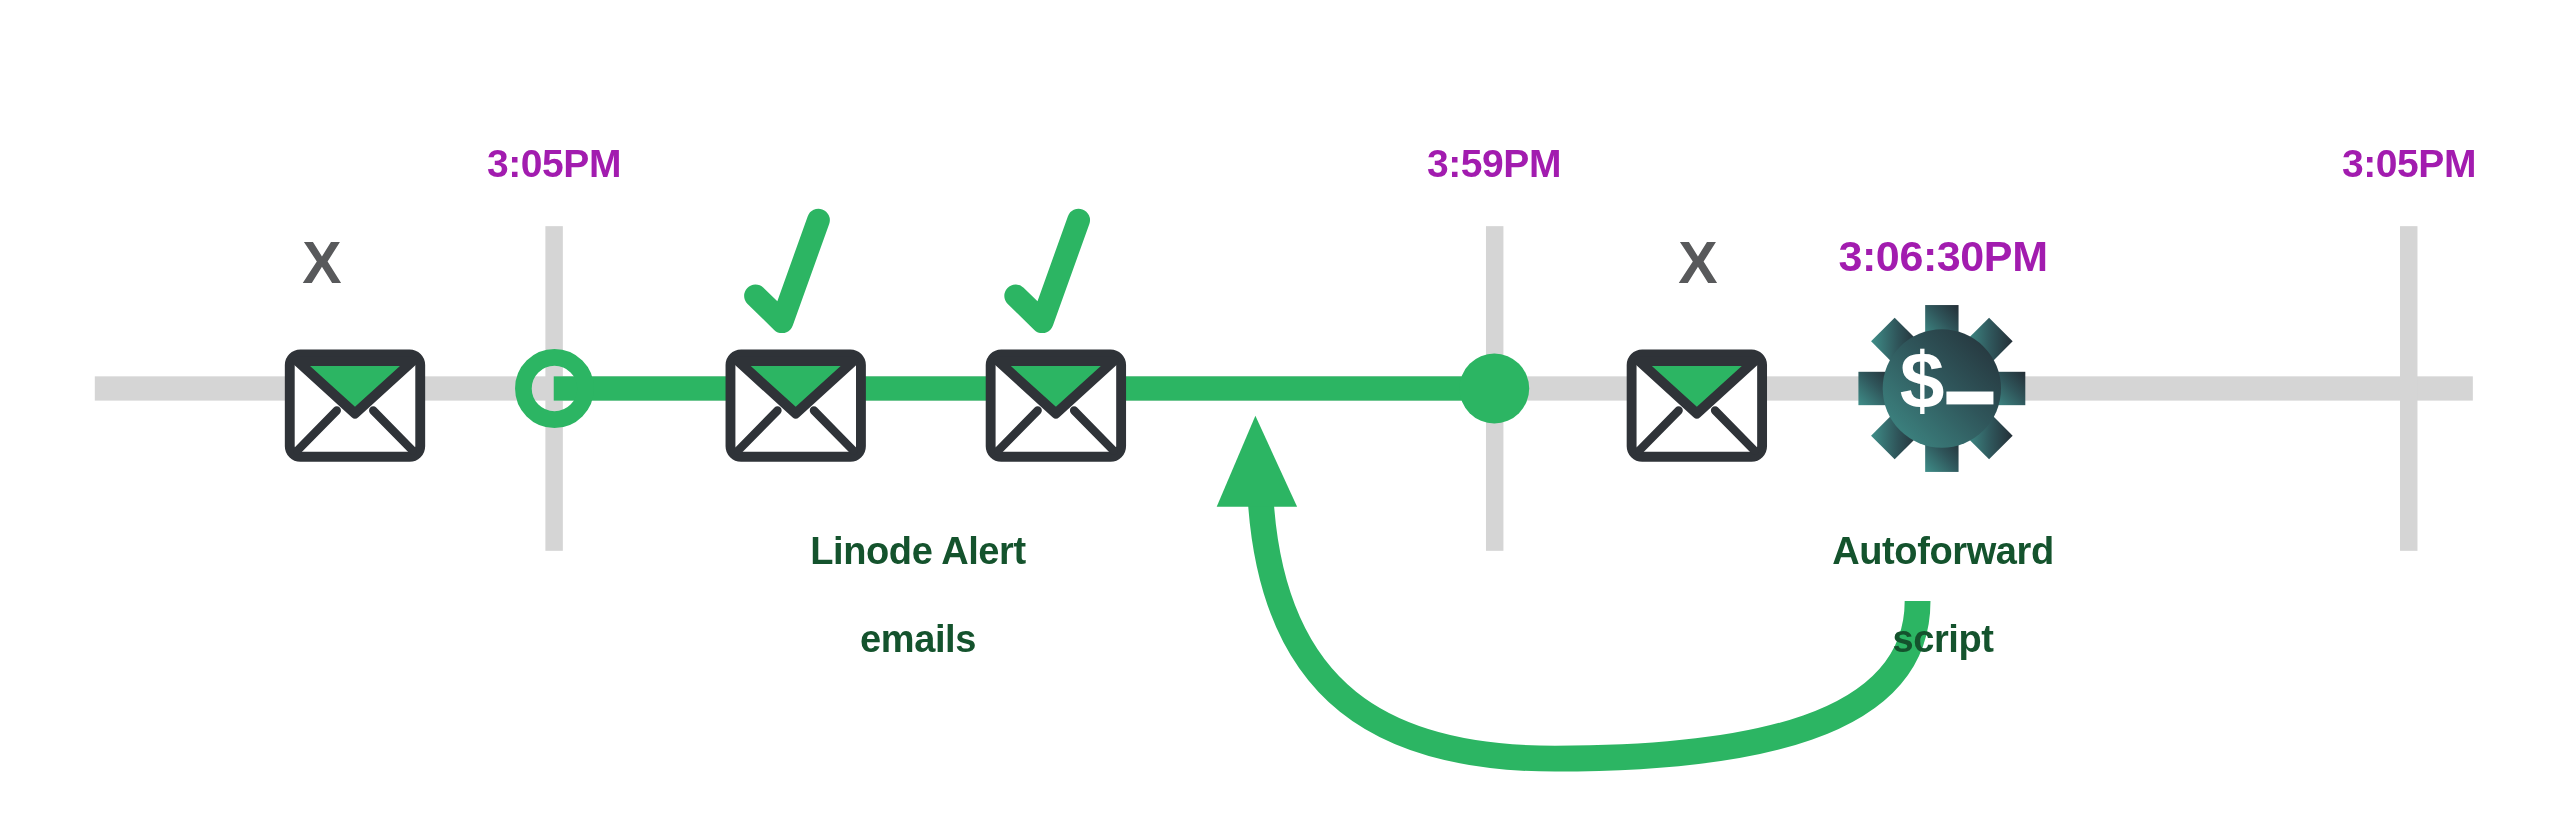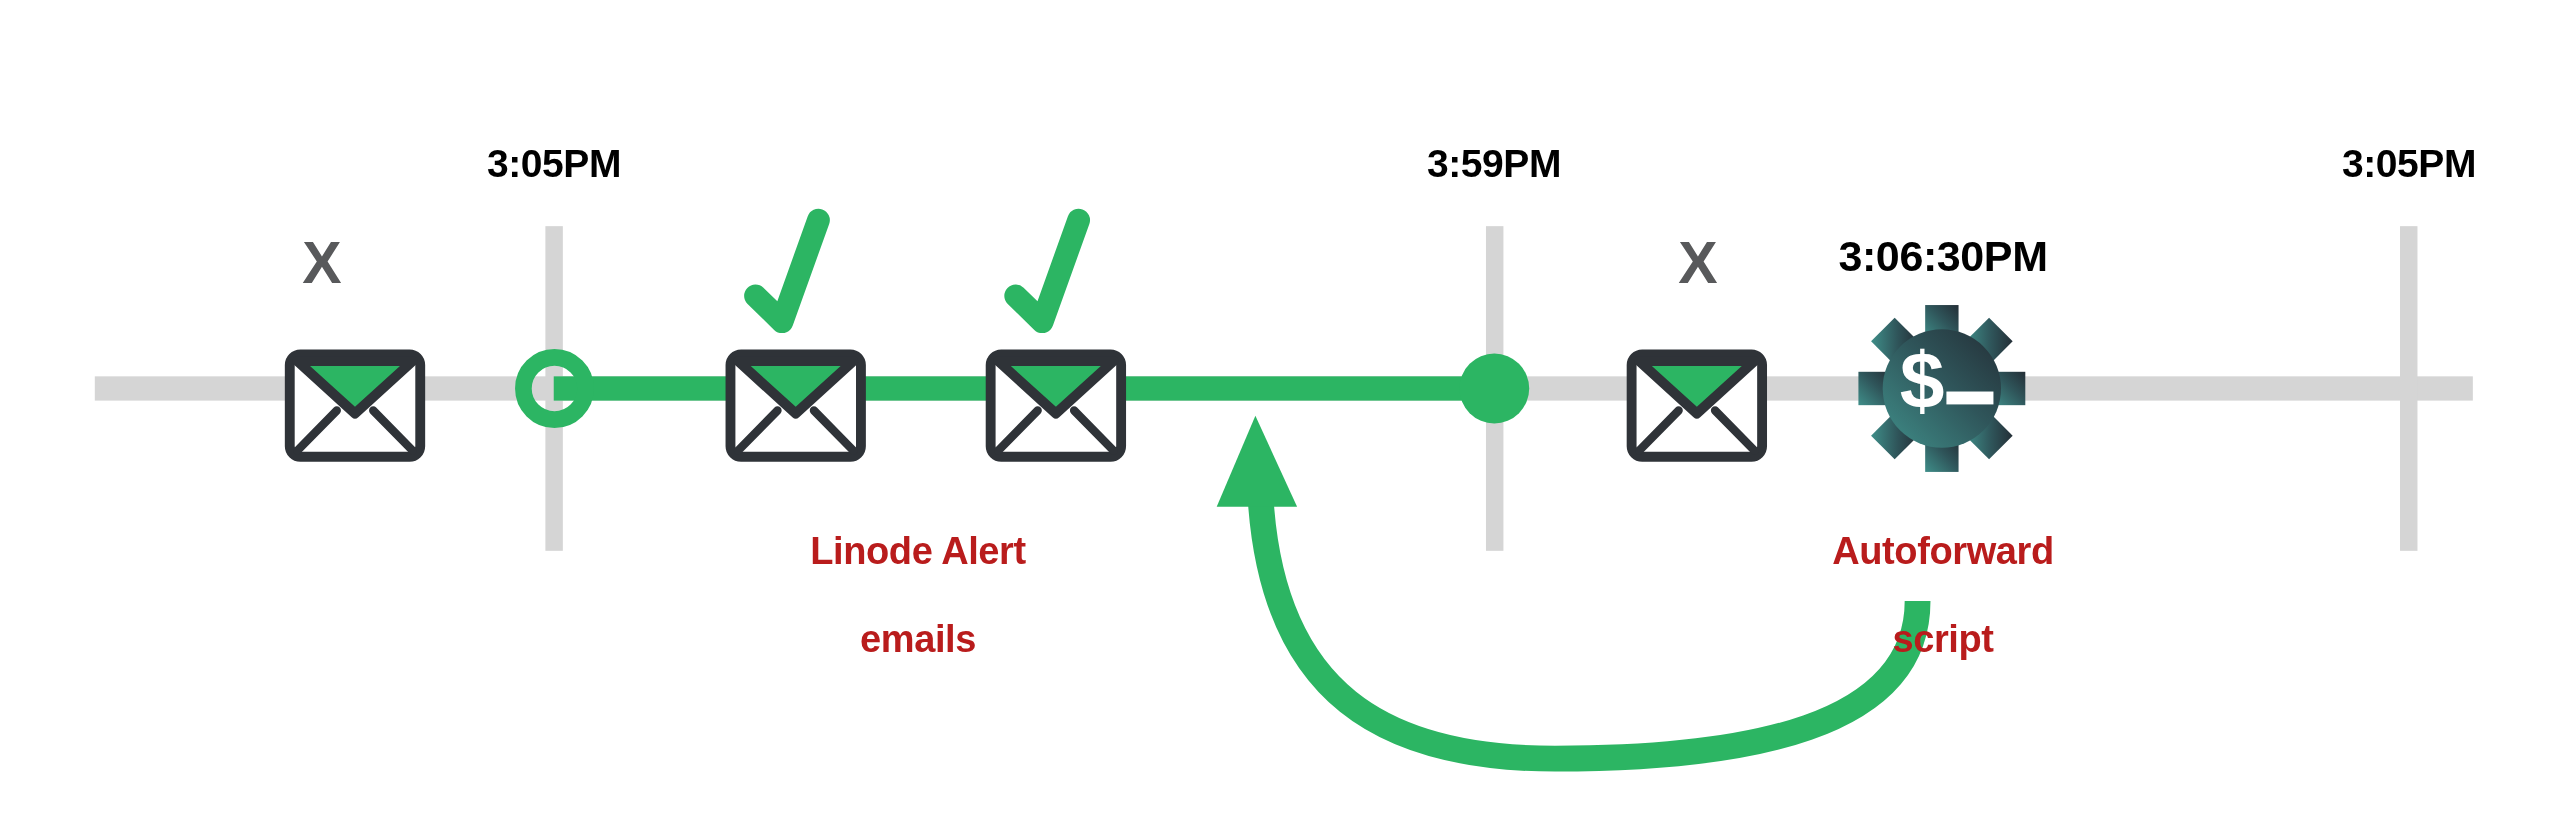--- a/index.html
+++ b/index.html
@@ -22,40 +22,40 @@
     position: absolute;
     left: 0;
     top: 0;
     width: 2576px;
     height: 824px;
   }
   .tl-label {
     position: absolute;
     font-family: "Liberation Sans", sans-serif;
     font-weight: bold;
-    color: #000000;
+    color: #a21caf;
     white-space: nowrap;
     transform: translateX(-50%);
     letter-spacing: -0.4px;
   }
   .tick-time {
     font-size: 39px;
     line-height: 1;
   }
   .event-time {
     font-size: 43px;
     line-height: 1;
   }
   .node-caption {
     position: absolute;
     font-family: "Liberation Sans", sans-serif;
     font-weight: bold;
     font-size: 38px;
     line-height: 1.16;
-    color: #b91c1c;
+    color: #14532d;
     text-align: center;
     white-space: pre-line;
     transform: translateX(-50%);
     letter-spacing: -0.4px;
   }
   .mark-x {
     position: absolute;
     font-family: "Liberation Sans", sans-serif;
     font-weight: bold;
     font-size: 59px;

